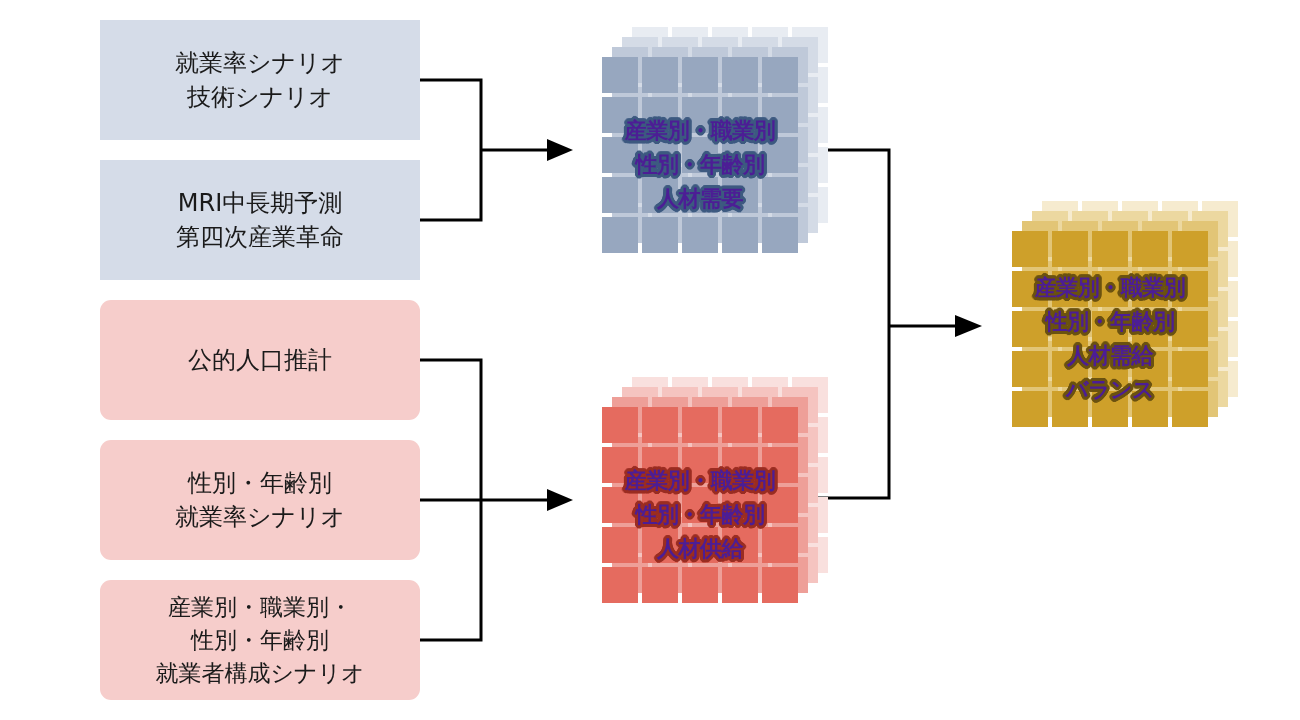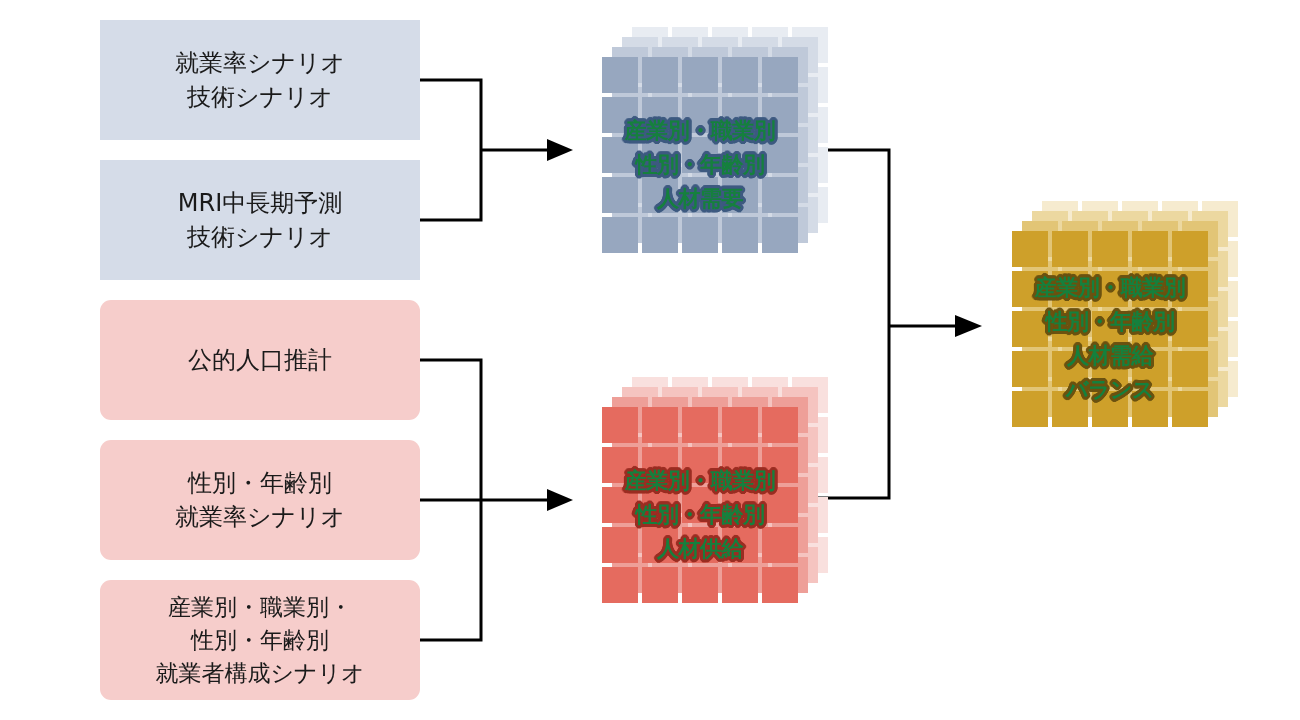--- a/index.html
+++ b/index.html
@@ -27,37 +27,37 @@
     .layer .cell { width: 36px; height: 36px; }
     .layer.l0 { left: 30px; top: 0px; }
     .layer.l1 { left: 20px; top: 10px; }
     .layer.l2 { left: 10px; top: 20px; }
     .layer.l3 { left: 0px;  top: 30px; }
 
     .stack-label {
       position: absolute; left: 0; top: 30px; width: 196px; height: 216px;
       display: flex; align-items: center; justify-content: center;
       text-align: center; white-space: pre-line;
-      color: #15803d; font-weight: bold; font-size: 22px; line-height: 34px;
+      color: #4c1d95; font-weight: bold; font-size: 22px; line-height: 34px;
       letter-spacing: -0.5px;
     }
     .stack-label.wide { width: 206px; left: -5px; }
 
     svg.connectors { position: absolute; left: 0; top: 0; }
   </style>
 </head>
 <body>
 
 <div class="src-box blue" style="top: 20px; background: rgb(213, 220, 232);">
   <span>就業率シナリオ
 技術シナリオ</span>
 </div>
 <div class="src-box blue" style="top: 160px; background: rgb(213, 220, 232);">
   <span>MRI中長期予測
-技術シナリオ</span>
+第四次産業革命</span>
 </div>
 
 <div class="src-box pink" style="top: 300px; background: rgb(246, 205, 203);">
   <span>公的人口推計</span>
 </div>
 <div class="src-box pink" style="top: 440px; background: rgb(246, 205, 203);">
   <span>性別・年齢別
 就業率シナリオ</span>
 </div>
 <div class="src-box pink small" style="top: 580px; background: rgb(246, 205, 203);">

